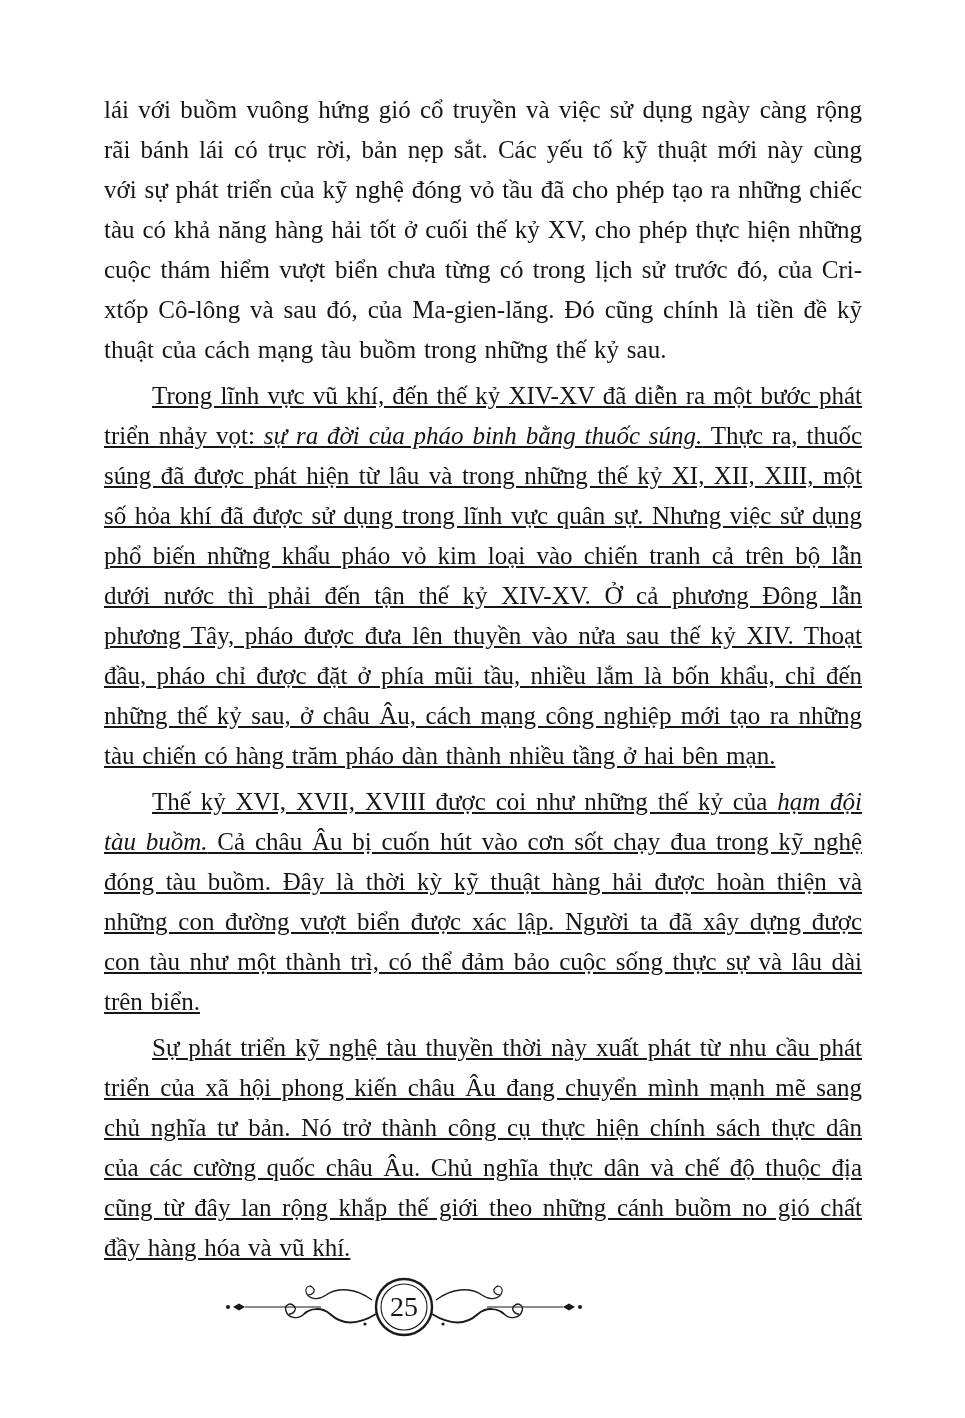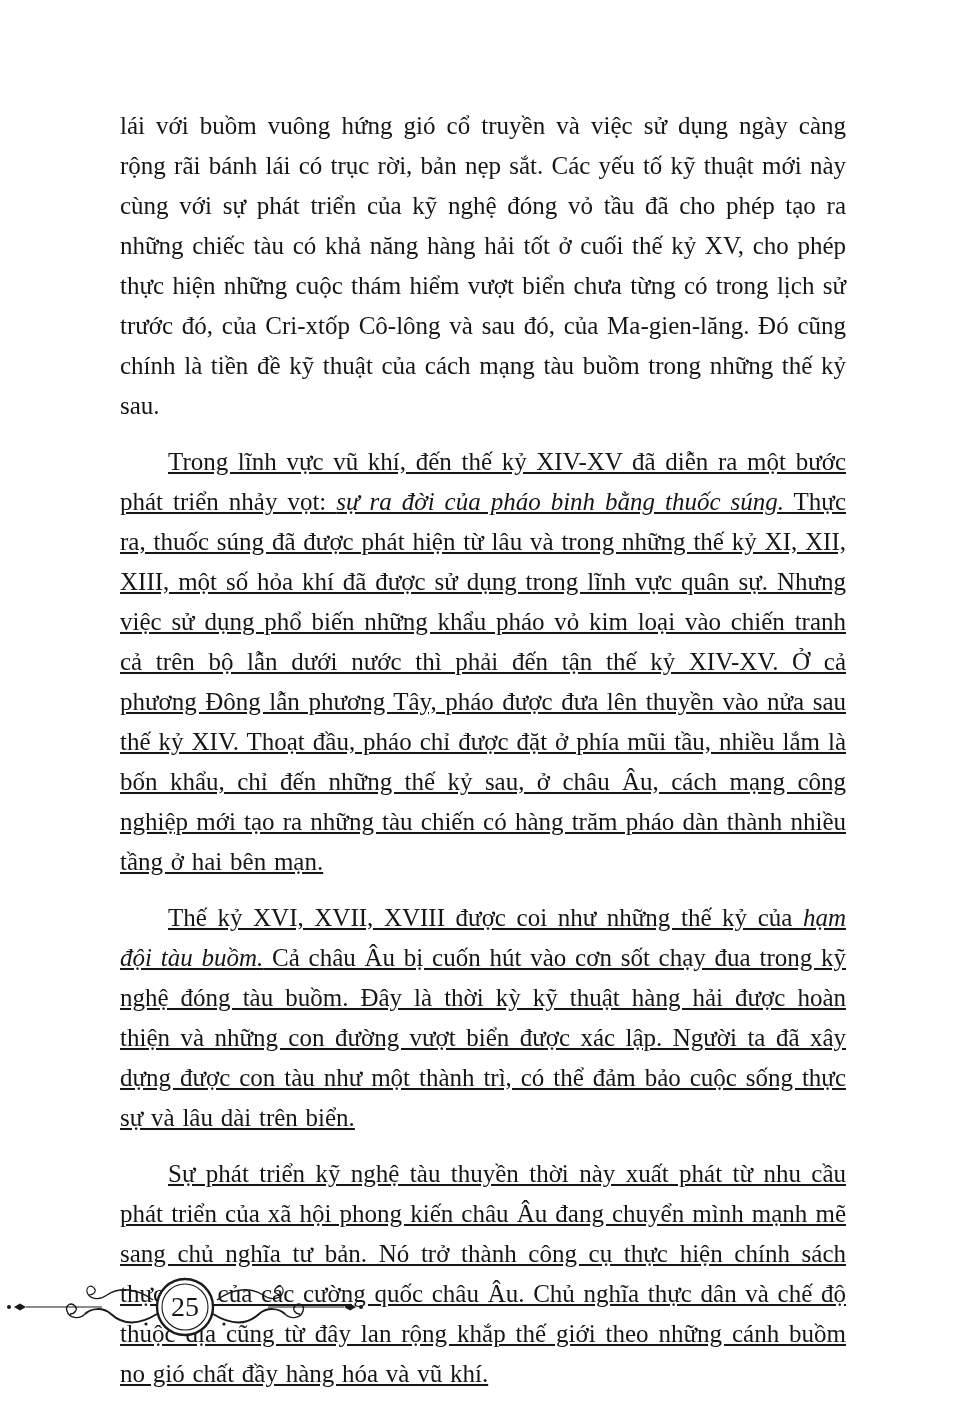--- a/index.html
+++ b/index.html
@@ -13,35 +13,36 @@
     font-family: "Liberation Serif", "DejaVu Serif", serif;
     color: #161616;
   }
   .text-block {
     position: absolute;
     left: 104px;
     top: 90px;
     width: 758px;
   }
   p.para {
-    margin: 16px;
+    margin: 0;
     font-size: 25px;
     line-height: 40px;
     text-align: justify;
     word-spacing: 1.5px;
   }
   p.para + p.para { margin-top: 6px; }
   p.para.indent { text-indent: 48px; text-decoration: underline; }
   .italic { font-style: italic; }
   .footer {
     position: absolute;
     left: 0;
     top: 1262px;
     width: 807px;
     display: flex;
+    justify-content: center;
   }
   .ornament-svg { display: block; }
   .page-num {
     font-family: "Liberation Serif", "DejaVu Serif", serif;
     font-size: 28px;
     fill: #161616;
   }
 </style>
 </head>
 <body>

